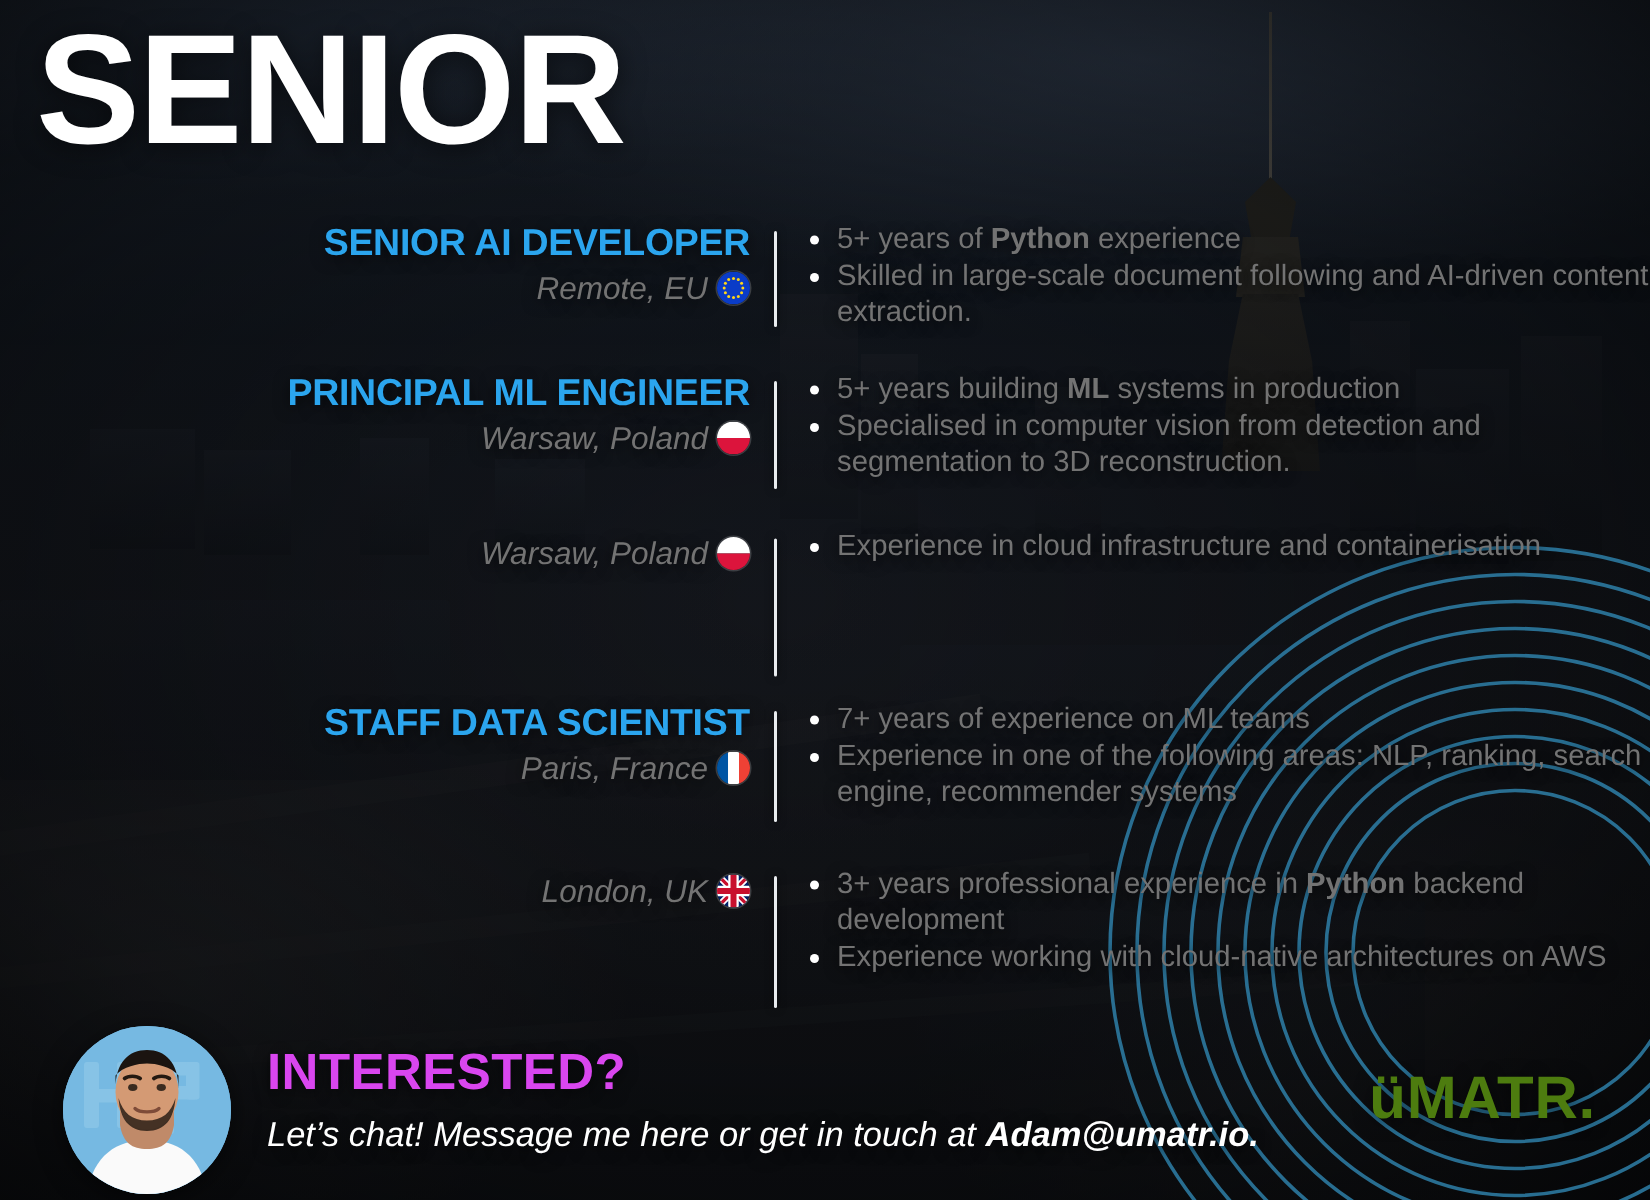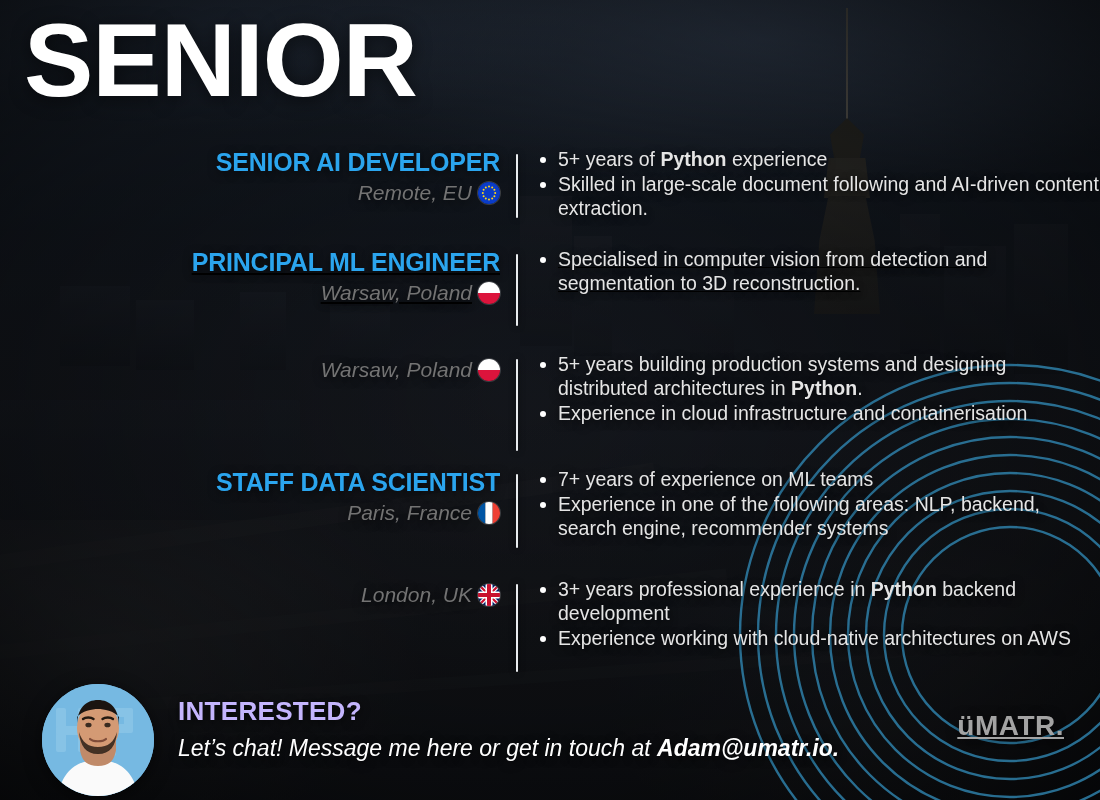--- a/index.html
+++ b/index.html
@@ -142,21 +142,21 @@
 
   .job-right {
     flex:1;
     padding-left:18px;
     box-sizing:border-box;
   }
   .bullets { list-style:none; margin:0; padding:0; }
   .bullets li {
     position:relative;
     padding-left:22px;
-    color:#e5e5e5;
+    color:#737373;
     font-size:19.5px;
     line-height:1.22;
     margin-bottom:1px;
     text-shadow:0 2px 9px rgba(0,0,0,.75);
   }
   .bullets li::before {
     content:"";
     position:absolute;
     left:4px; top:9px;
     width:6px; height:6px;
@@ -174,35 +174,34 @@
     overflow:hidden;
     background:#6fb6e3;
     box-shadow:0 4px 18px rgba(0,0,0,.55);
   }
   .avatar svg { display:block; }
 
   .cta {
     position:absolute; left:178px; top:26px;
   }
   .cta-title {
-    color:#c4b5fd; font-size:26px; font-weight:bold; letter-spacing:.3px;
+    color:#d946ef; font-size:34px; font-weight:bold; letter-spacing:.3px;
     text-shadow:0 2px 10px rgba(0,0,0,.7);
   }
   .cta-sub {
     margin-top:8px;
     color:#ffffff; font-size:23px; font-style:italic;
     text-shadow:0 2px 10px rgba(0,0,0,.7);
   }
   .cta-sub b { font-weight:bold; }
 
   .logo {
     position:absolute; right:36px; top:40px;
-    color:#a3a3a3; font-size:28px; font-weight:bold; letter-spacing:.5px;
+    color:#4d7c0f; font-size:40px; font-weight:bold; letter-spacing:.5px;
     text-shadow:0 2px 12px rgba(0,0,0,.6);
-    text-decoration:underline;
   }
 </style>
 </head>
 <body>
 
 <div class="poster">
 
   <div class="bg-layer">
     <div class="bg-sky"></div>
     <div class="bg-city"></div>
@@ -285,55 +284,55 @@
         </div>
         <div class="divider" style="height:64px;"></div>
         <div class="job-right">
           <ul class="bullets">
             <li><span>5+ years of </span><b>Python</b><span> experience</span></li>
             <li><span>Skilled in large-scale document following and AI-driven content extraction.</span></li>
           </ul>
         </div>
       </div>
 
-      <div class="job" style="height:105px;text-decoration:underline;">
+      <div class="job" style="height:105px;">
         <div class="job-left">
           <div class="job-title">PRINCIPAL ML ENGINEER</div>
           <div class="job-loc">
             <span>Warsaw, Poland</span><span class="flag">
               <svg width="22" height="22" viewBox="0 0 22 22">
                   <rect width="22" height="11" fill="#FFFFFF"></rect>
                   <rect y="11" width="22" height="11" fill="#DC143C"></rect>
                 </svg>
             </span>
           </div>
         </div>
         <div class="divider" style="height:72px;"></div>
         <div class="job-right">
           <ul class="bullets">
+            <li><span>5+ years building </span><b>ML</b><span> systems in production</span></li>
             <li><span>Specialised in computer vision from detection and segmentation to 3D reconstruction.</span></li>
           </ul>
         </div>
       </div>
 
       <div class="job" style="height:115px;">
         <div class="job-left">
           <div class="job-loc">
             <span>Warsaw, Poland</span><span class="flag">
               <svg width="22" height="22" viewBox="0 0 22 22">
                   <rect width="22" height="11" fill="#FFFFFF"></rect>
                   <rect y="11" width="22" height="11" fill="#DC143C"></rect>
                 </svg>
             </span>
           </div>
         </div>
         <div class="divider" style="height:92px;"></div>
         <div class="job-right">
           <ul class="bullets">
-            <li><span>5+ years building production systems and designing distributed architectures in </span><b>Python</b><span>.</span></li>
             <li><span>Experience in cloud infrastructure and containerisation</span></li>
           </ul>
         </div>
       </div>
 
       <div class="job" style="height:110px;">
         <div class="job-left">
           <div class="job-title">STAFF DATA SCIENTIST</div>
           <div class="job-loc">
             <span>Paris, France</span><span class="flag">
@@ -342,21 +341,21 @@
                   <rect x="7.34" width="7.33" height="22" fill="#FFFFFF"></rect>
                   <rect x="14.67" width="7.33" height="22" fill="#EF4135"></rect>
                 </svg>
             </span>
           </div>
         </div>
         <div class="divider" style="height:74px;"></div>
         <div class="job-right">
           <ul class="bullets">
             <li><span>7+ years of experience on ML teams</span></li>
-            <li><span>Experience in one of the following areas: NLP, backend, search engine, recommender systems</span></li>
+            <li><span>Experience in one of the following areas: NLP, ranking, search engine, recommender systems</span></li>
           </ul>
         </div>
       </div>
 
       <div class="job" style="height:110px;">
         <div class="job-left">
           <div class="job-loc">
             <span>London, UK</span><span class="flag">
               <svg width="22" height="22" viewBox="0 0 22 22">
                   <rect width="22" height="22" fill="#012169"></rect>

